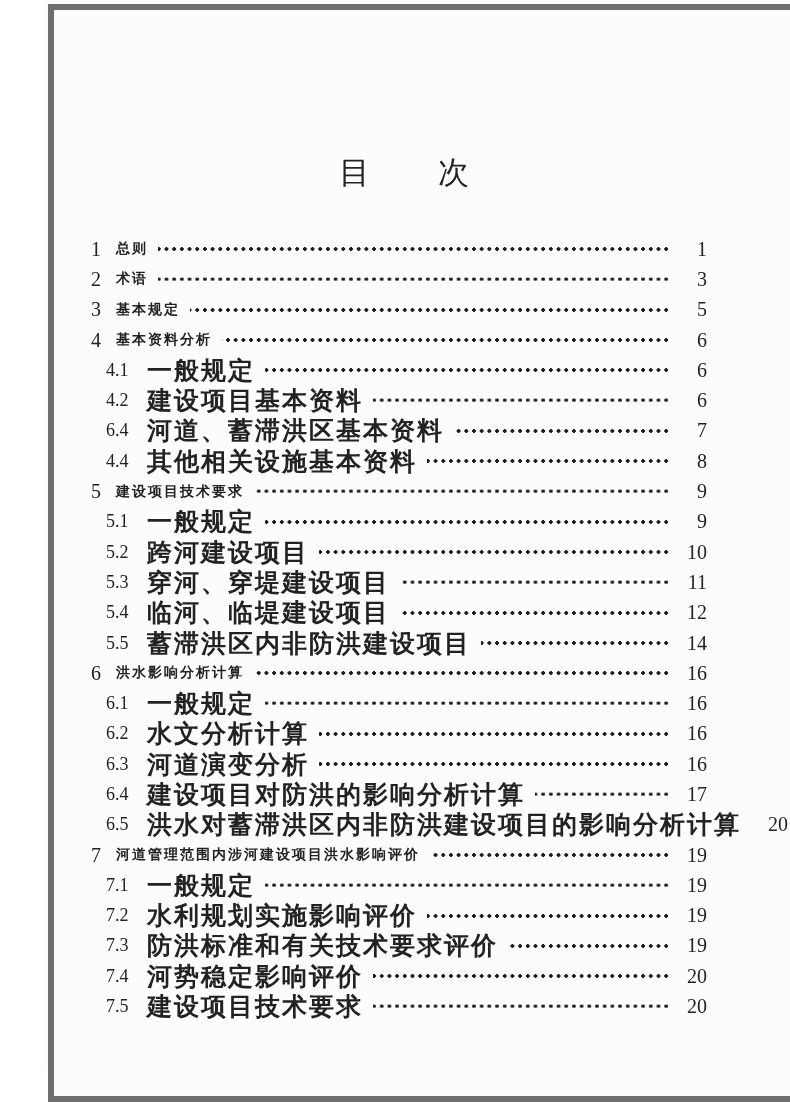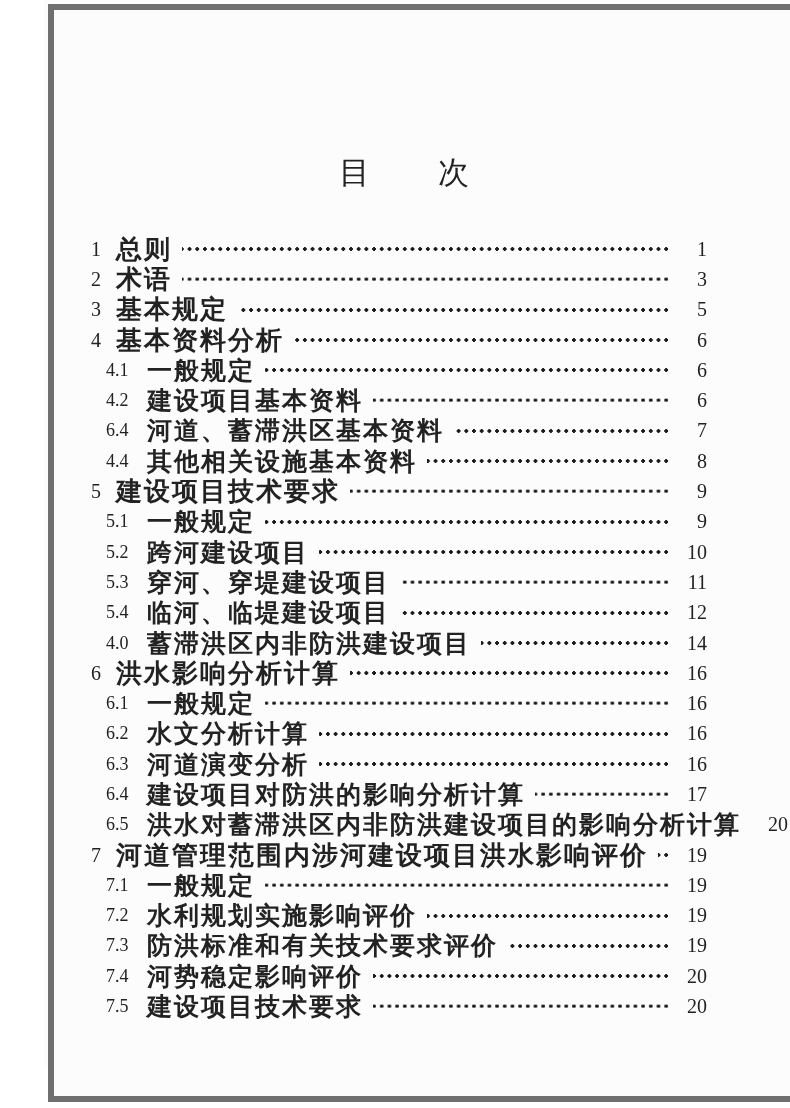--- a/index.html
+++ b/index.html
@@ -68,21 +68,21 @@
     width: 41px;
     font-size: 18px;
   }
   .row .entry-label {
     flex: 0 0 auto;
     font-family: "Liberation Sans", sans-serif;
     font-weight: 700;
     letter-spacing: 2px;
     white-space: nowrap;
   }
-  .row.l1 .entry-label { font-size: 26px; }
+  .row.l1 .entry-label { font-size: 14px; }
   .row.l2 .entry-label { font-size: 25px; }
   .row .dot-leader {
     flex: 1 1 auto;
     align-self: stretch;
     margin-left: 10px;
     margin-right: 7px;
     background-image: radial-gradient(circle, #1c1c1c 1.6px, rgba(0,0,0,0) 2.0px);
     background-size: 7.7px 100%;
     background-repeat: repeat-x;
     background-position: right center;
@@ -174,21 +174,21 @@
           <span class="dot-leader"></span>
           <span class="entry-page">11</span>
         </div>
         <div class="row l2">
           <span class="entry-number">5.4</span>
           <span class="entry-label">临河、临堤建设项目</span>
           <span class="dot-leader"></span>
           <span class="entry-page">12</span>
         </div>
         <div class="row l2">
-          <span class="entry-number">4.0</span>
+          <span class="entry-number">5.5</span>
           <span class="entry-label">蓄滞洪区内非防洪建设项目</span>
           <span class="dot-leader"></span>
           <span class="entry-page">14</span>
         </div>
         <div class="row l1">
           <span class="entry-number">6</span>
           <span class="entry-label">洪水影响分析计算</span>
           <span class="dot-leader"></span>
           <span class="entry-page">16</span>
         </div>

